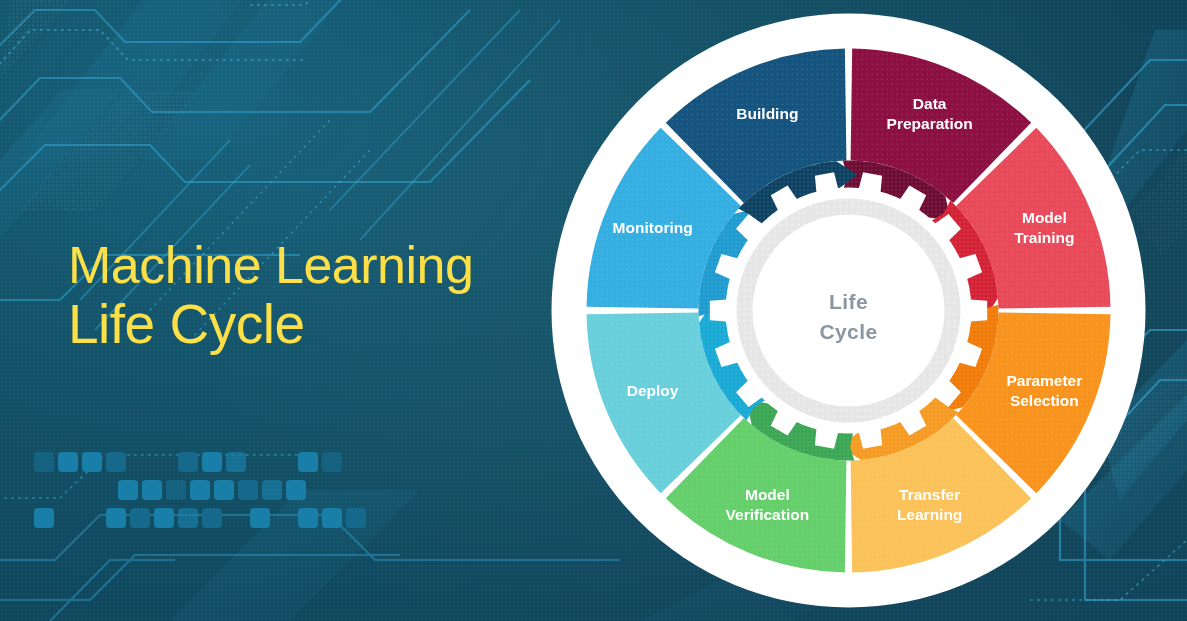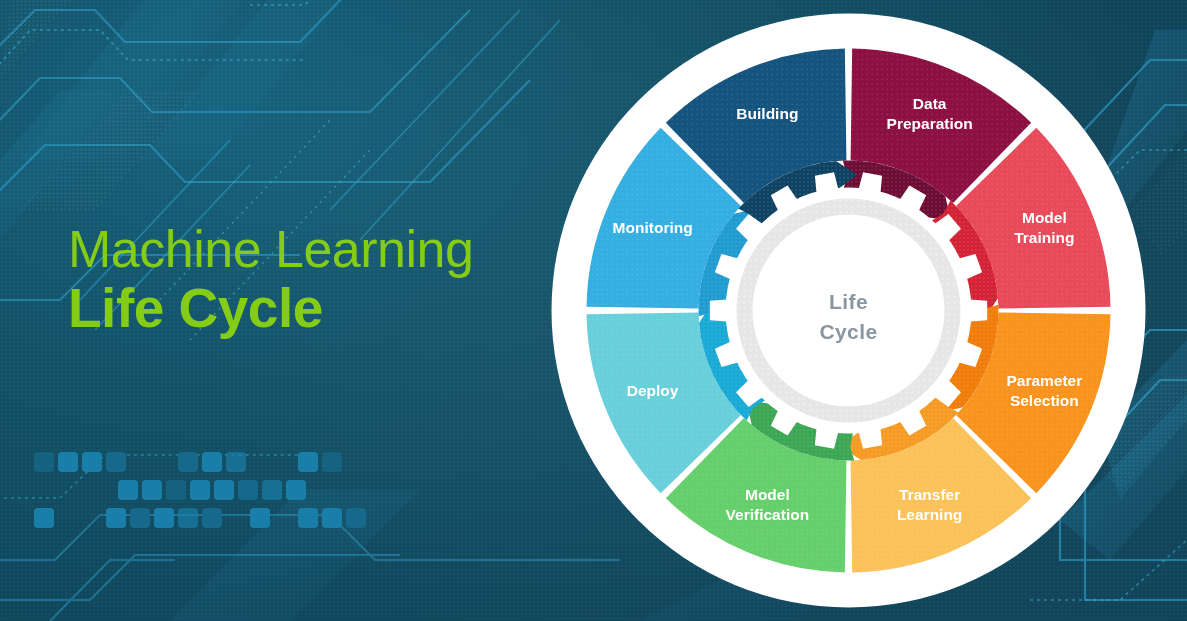--- a/index.html
+++ b/index.html
@@ -25,29 +25,29 @@
   }
   .bg-svg{ position:absolute; inset:0; }
   .bg-dots{
     position:absolute; inset:0;
     background-image:radial-gradient(rgba(255,255,255,0.035) 1px, transparent 1px);
     background-size:4px 4px;
   }
 
   
   .headline{
-    position:absolute; left:68px; top:222px; width:470px;
-    color:#84cc16; line-height:1.04;
+    position:absolute; left:68px; top:238px; width:470px;
+    color:#fde047; line-height:1.04;
   }
   .headline .line1{
     font-size:52px; font-weight:400; letter-spacing:-0.5px;
     display:block; white-space:nowrap;
   }
   .headline .line2{
-    font-size:55px; font-weight:700; letter-spacing:-0.5px;
+    font-size:55px; font-weight:400; letter-spacing:-0.5px;
     display:block; margin-top:4px; white-space:nowrap;
   }
 
   
   .squares{ position:absolute; left:34px; top:452px; }
 
   
   .wheel{ position:absolute; left:551px; top:13px; width:595px; height:595px; }
   .wheel svg{ display:block; width:595px; height:595px; overflow:visible;}
 

